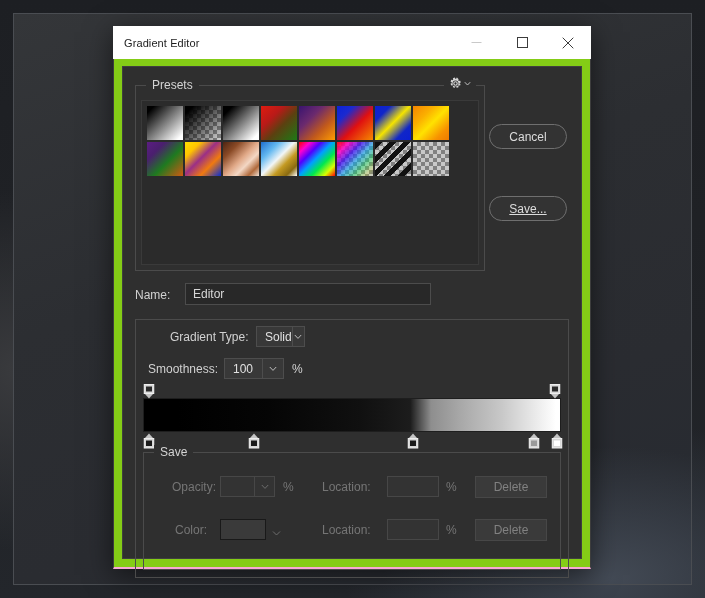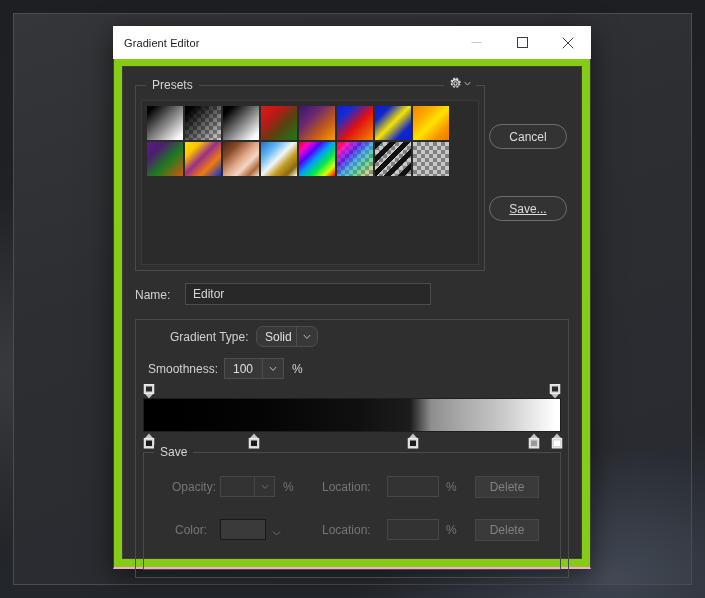--- a/index.html
+++ b/index.html
@@ -217,21 +217,21 @@
   }
   .combo .val { padding-left: 8px; flex: 1; }
   .combo .sep {
     width: 20px;
     height: 100%;
     border-left: 1px solid #4d4d4d;
     display: flex;
     align-items: center;
     justify-content: center;
   }
-  #gt-combo { left: 120px; top: 6px; width: 62px; border-radius: 7px; }
+  #gt-combo { left: 120px; top: 6px; width: 49px; }
   #sm-combo { left: 88px; top: 38px; width: 60px; }
   #pct1 { left: 156px; top: 42px; }
 
   
   #bar {
     position: absolute;
     left: 7px; top: 78px; right: 7px; height: 34px;
     border: 1px solid #1e1e1e;
     box-sizing: border-box;
   }
@@ -279,21 +279,21 @@
     width: 19px;
     height: 100%;
     margin-left: auto;
     border-left: 1px solid #474747;
     display: flex;
     align-items: center;
     justify-content: center;
   }
   .dis-btn {
     position: absolute;
-    width: 64px; height: 22px;
+    width: 72px; height: 22px;
     background: #3a3a3a;
     border: 1px solid #474747;
     box-sizing: border-box;
     display: flex;
     align-items: center;
     justify-content: center;
     font-size: 12px;
     color: #818181;
   }
   #swatch-box {

